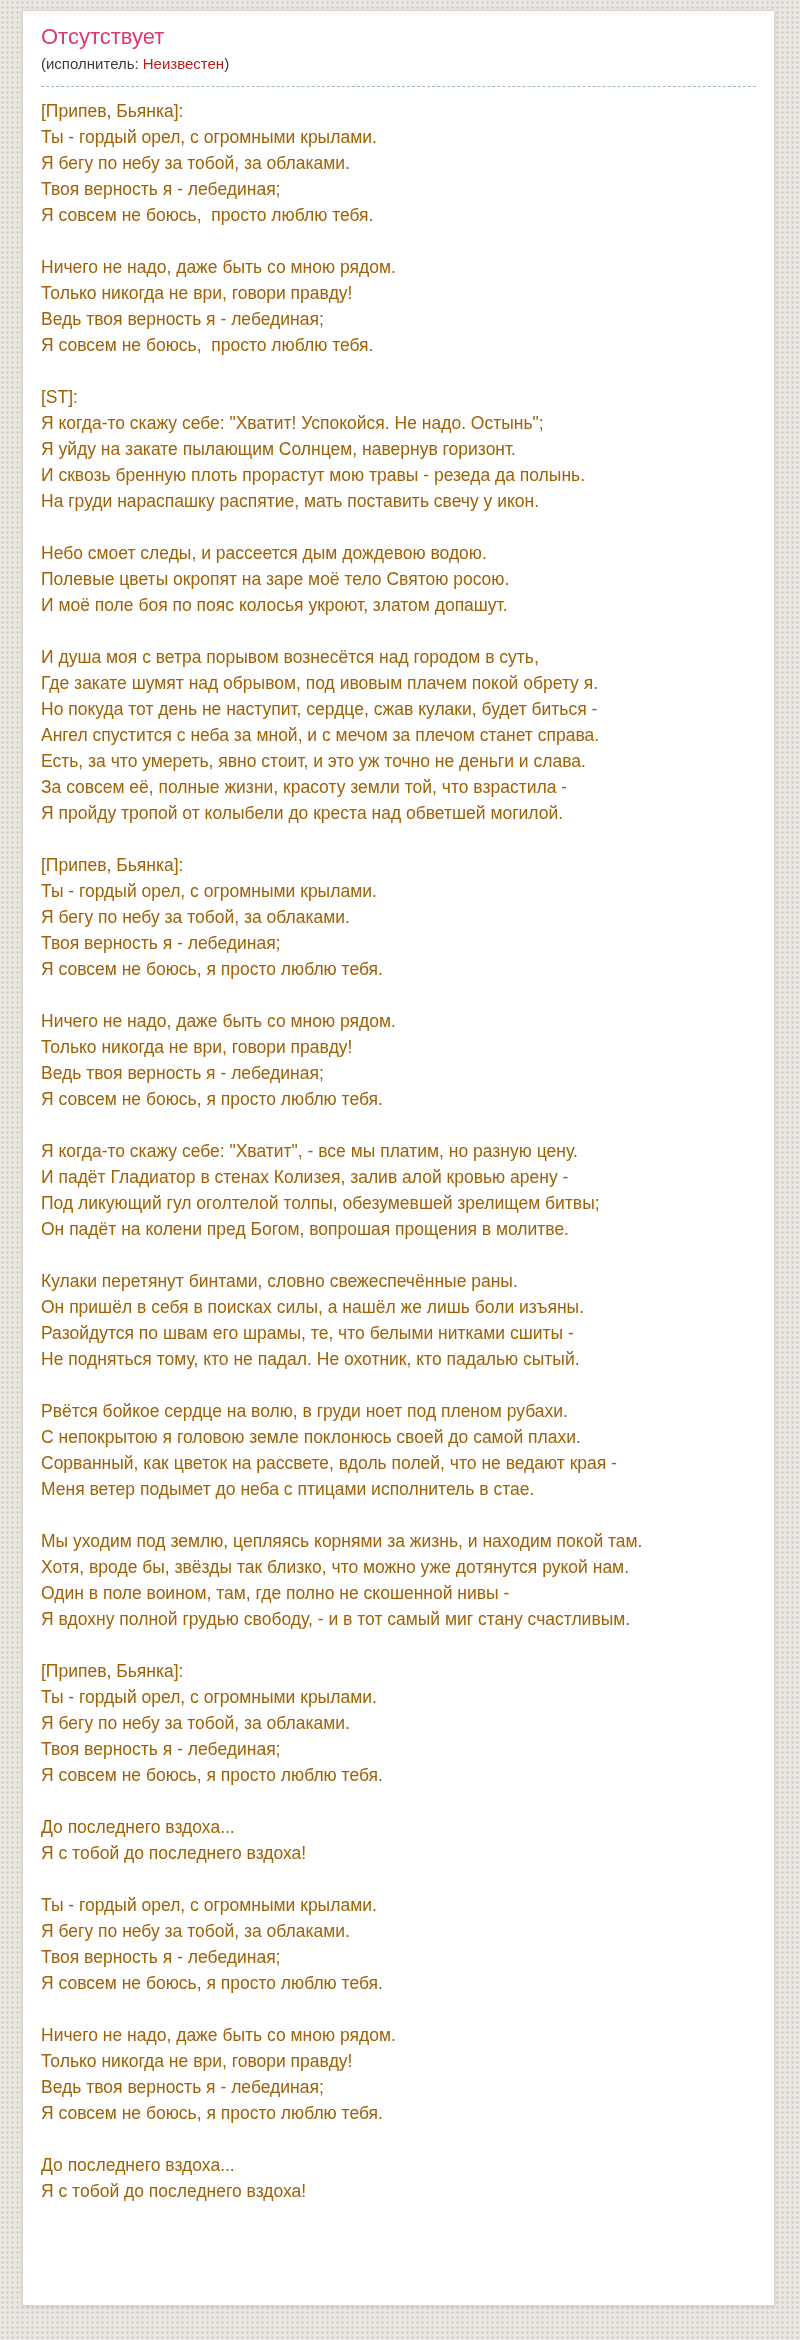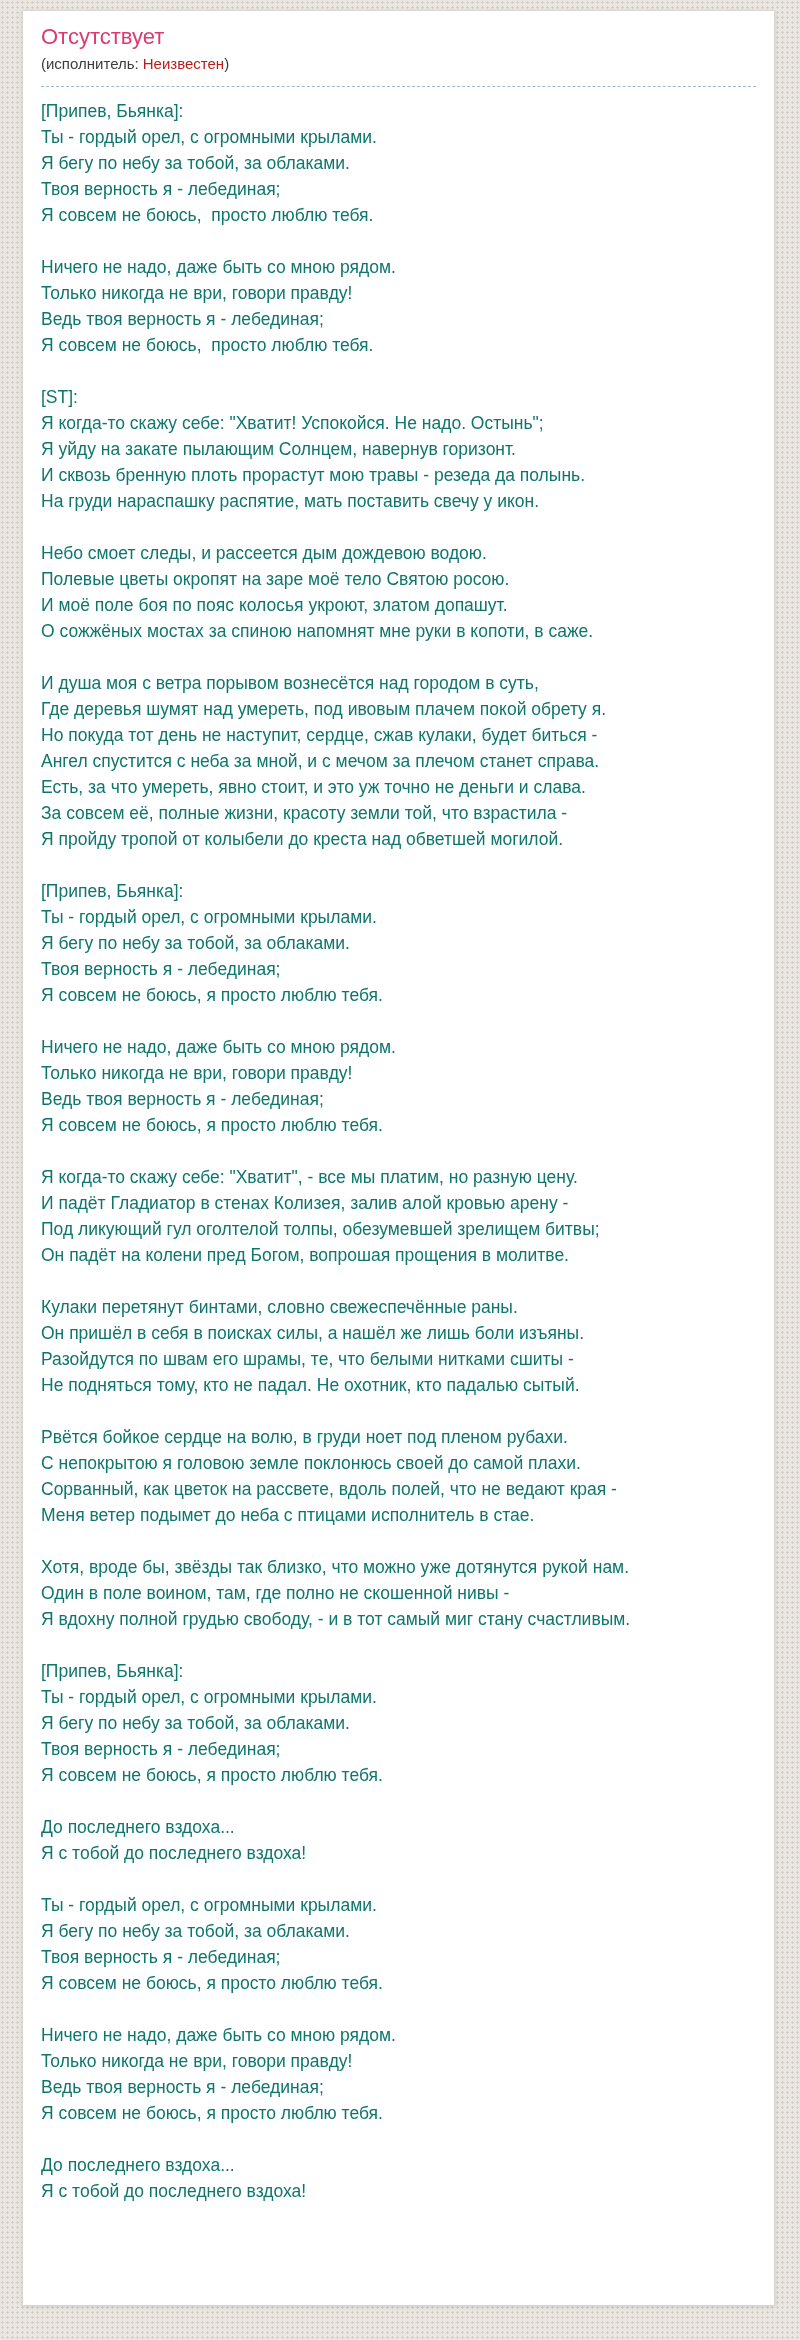--- a/index.html
+++ b/index.html
@@ -48,21 +48,21 @@
   .artist-link {
     color: #b91c1c;
     text-decoration: none;
     cursor: pointer;
     margin-top: 21px;
   }
   .lyrics {
     padding-top: 11px;
     font-size: 17.5px;
     line-height: 26px;
-    color: #0f766e;
+    color: #a16207;
   }
   .stanza { margin: 0 0 26px 0; }
   .stanza:last-child { margin-bottom: 0; }
   .line {
     white-space: pre-wrap;
     min-height: 26px;
   }
 </style>
 </head>
 <body>
@@ -91,25 +91,24 @@
           <div class="line">[ST]:</div>
           <div class="line">Я когда-то скажу себе: "Хватит! Успокойся. Не надо. Остынь";</div>
           <div class="line">Я уйду на закате пылающим Солнцем, навернув горизонт.</div>
           <div class="line">И сквозь бренную плоть прорастут мою травы - резеда да полынь.</div>
           <div class="line">На груди нараспашку распятие, мать поставить свечу у икон.</div>
         </div>
         <div class="stanza">
           <div class="line">Небо смоет следы, и рассеется дым дождевою водою.</div>
           <div class="line">Полевые цветы окропят на заре моё тело Святою росою.</div>
           <div class="line">И моё поле боя по пояс колосья укроют, златом допашут.</div>
-          <div class="line">О сожжёных мостах за спиною напомнят мне руки в копоти, в саже.</div>
         </div>
         <div class="stanza">
           <div class="line">И душа моя с ветра порывом вознесётся над городом в суть,</div>
-          <div class="line">Где деревья шумят над умереть, под ивовым плачем покой обрету я.</div>
+          <div class="line">Где закате шумят над обрывом, под ивовым плачем покой обрету я.</div>
           <div class="line">Но покуда тот день не наступит, сердце, сжав кулаки, будет биться -</div>
           <div class="line">Ангел спустится с неба за мной, и с мечом за плечом станет справа.</div>
           <div class="line">Есть, за что умереть, явно стоит, и это уж точно не деньги и слава.</div>
           <div class="line">За совсем её, полные жизни, красоту земли той, что взрастила -</div>
           <div class="line">Я пройду тропой от колыбели до креста над обветшей могилой.</div>
         </div>
         <div class="stanza">
           <div class="line">[Припев, Бьянка]:</div>
           <div class="line">Ты - гордый орел, с огромными крылами.</div>
           <div class="line">Я бегу по небу за тобой, за облаками.</div>
@@ -134,20 +133,21 @@
           <div class="line">Разойдутся по швам его шрамы, те, что белыми нитками сшиты -</div>
           <div class="line">Не подняться тому, кто не падал. Не охотник, кто падалью сытый.</div>
         </div>
         <div class="stanza">
           <div class="line">Рвётся бойкое сердце на волю, в груди ноет под пленом рубахи.</div>
           <div class="line">С непокрытою я головою земле поклонюсь своей до самой плахи.</div>
           <div class="line">Сорванный, как цветок на рассвете, вдоль полей, что не ведают края -</div>
           <div class="line">Меня ветер подымет до неба с птицами исполнитель в стае.</div>
         </div>
         <div class="stanza">
+          <div class="line">Мы уходим под землю, цепляясь корнями за жизнь, и находим покой там.</div>
           <div class="line">Хотя, вроде бы, звёзды так близко, что можно уже дотянутся рукой нам.</div>
           <div class="line">Один в поле воином, там, где полно не скошенной нивы -</div>
           <div class="line">Я вдохну полной грудью свободу, - и в тот самый миг стану счастливым.</div>
         </div>
         <div class="stanza">
           <div class="line">[Припев, Бьянка]:</div>
           <div class="line">Ты - гордый орел, с огромными крылами.</div>
           <div class="line">Я бегу по небу за тобой, за облаками.</div>
           <div class="line">Твоя верность я - лебединая;</div>
           <div class="line">Я совсем не боюсь, я просто люблю тебя.</div>

